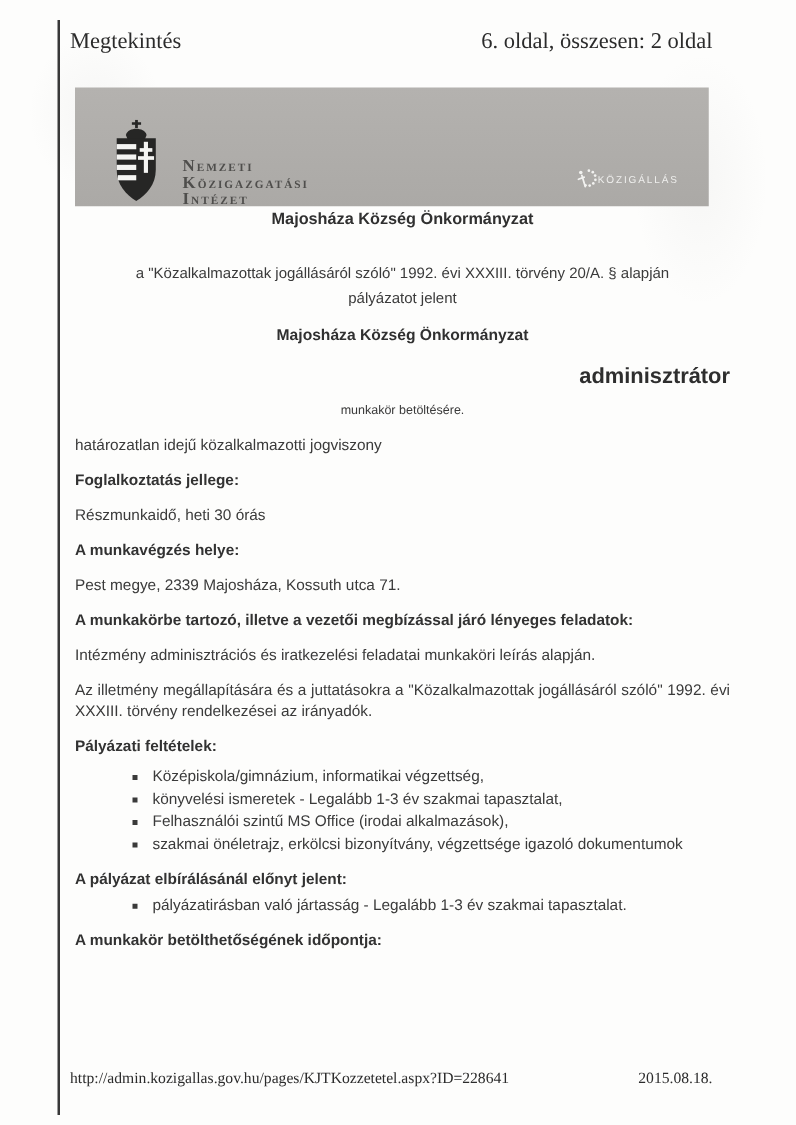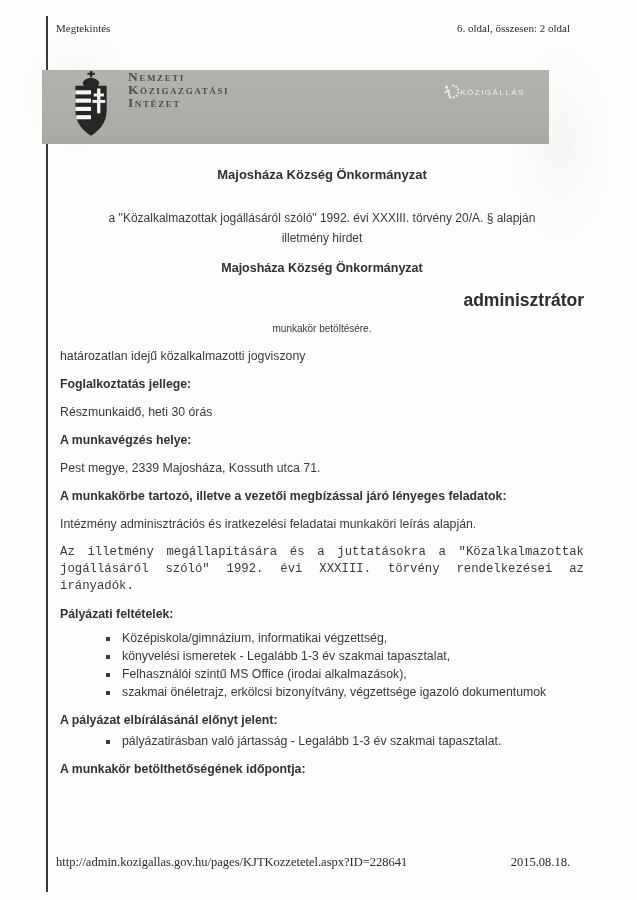--- a/index.html
+++ b/index.html
@@ -23,33 +23,33 @@
   }
   .scan-line{
     position:absolute;left:46px;top:16px;width:2px;height:876px;
     background:var(--scanline);
   }
   
   .preview-header{
     position:absolute;left:56px;top:22px;width:514px;
     display:flex;justify-content:space-between;
     font-family:"Liberation Serif", serif;
-    font-size:11px;color:#2b2b2b;
+    font-size:18px;color:#2b2b2b;
   }
   .preview-footer{
     position:absolute;left:56px;top:855px;width:514px;
     display:flex;justify-content:space-between;
     font-family:"Liberation Serif", serif;
     font-size:12.5px;color:#2b2b2b;
   }
   
   .banner{
-    position:absolute;left:42px;top:70px;width:507px;height:74px;
+    position:absolute;left:60px;top:70px;width:507px;height:95px;
     background:linear-gradient(180deg,#b4b2af 0%, var(--banner-bg) 45%, #aba9a6 100%);
-    display:flex;align-items:flex-start;
+    display:flex;align-items:flex-end;
   }
   .coa{margin-left:26px;flex:0 0 auto;}
   .org-name{
     margin-left:14px;
     font-family:"Liberation Serif", serif;
     font-variant:small-caps;
     font-weight:600;
     font-size:13.5px;line-height:13px;
     letter-spacing:1.6px;
     color:var(--banner-text);
@@ -70,21 +70,21 @@
     font-size:12.3px;line-height:17px;
   }
   .doc-publisher{text-align:center;font-weight:bold;font-size:13px;color:#303030;}
   .doc-intro{margin-top:25px;text-align:center;font-size:12px;line-height:20px;}
   .doc-employer{margin-top:12px;text-align:center;font-weight:bold;font-size:12.5px;color:#303030;}
   .doc-job{margin-top:12px;text-align:right;font-weight:bold;font-size:17.5px;line-height:22px;color:#2e2e2e;}
   .doc-suffix{margin-top:9px;text-align:center;font-size:10px;}
   .sections{margin-top:0;}
   .sec-heading{margin-top:11px;font-weight:bold;color:#323232;}
   .sec-para{margin-top:11px;}
-  .sec-para.justify{text-align:justify;font-family:Liberation Mono, monospace;}
+  .sec-para.justify{text-align:justify;}
   .sec-list{
     margin-top:6px;
     padding-left:60px;
     list-style:square;
     line-height:18px;
   }
   .sec-list.tight{margin-top:3px;}
   .sec-list li{padding-left:2px;}
 </style>
 </head>
@@ -141,21 +141,21 @@
         </g>
       </svg>
       <div class="kozigallas-label">KÖZIGÁLLÁS</div>
     </div>
   </div>
 
   <div class="doc">
     <div class="doc-publisher">Majosháza Község Önkormányzat</div>
     <div class="doc-intro">
       <div>a "Közalkalmazottak jogállásáról szóló" 1992. évi XXXIII. törvény 20/A. § alapján</div>
-      <div>illetmény hirdet</div>
+      <div>pályázatot jelent</div>
     </div>
     <div class="doc-employer">Majosháza Község Önkormányzat</div>
     <div class="doc-job">adminisztrátor</div>
     <div class="doc-suffix">munkakör betöltésére.</div>
     <div class="sections">
         <div class="sec-para">határozatlan idejű közalkalmazotti jogviszony</div>
         <div class="sec-heading">Foglalkoztatás jellege:</div>
         <div class="sec-para">Részmunkaidő, heti 30 órás</div>
         <div class="sec-heading">A munkavégzés helye:</div>
         <div class="sec-para">Pest megye, 2339 Majosháza, Kossuth utca 71.</div>

